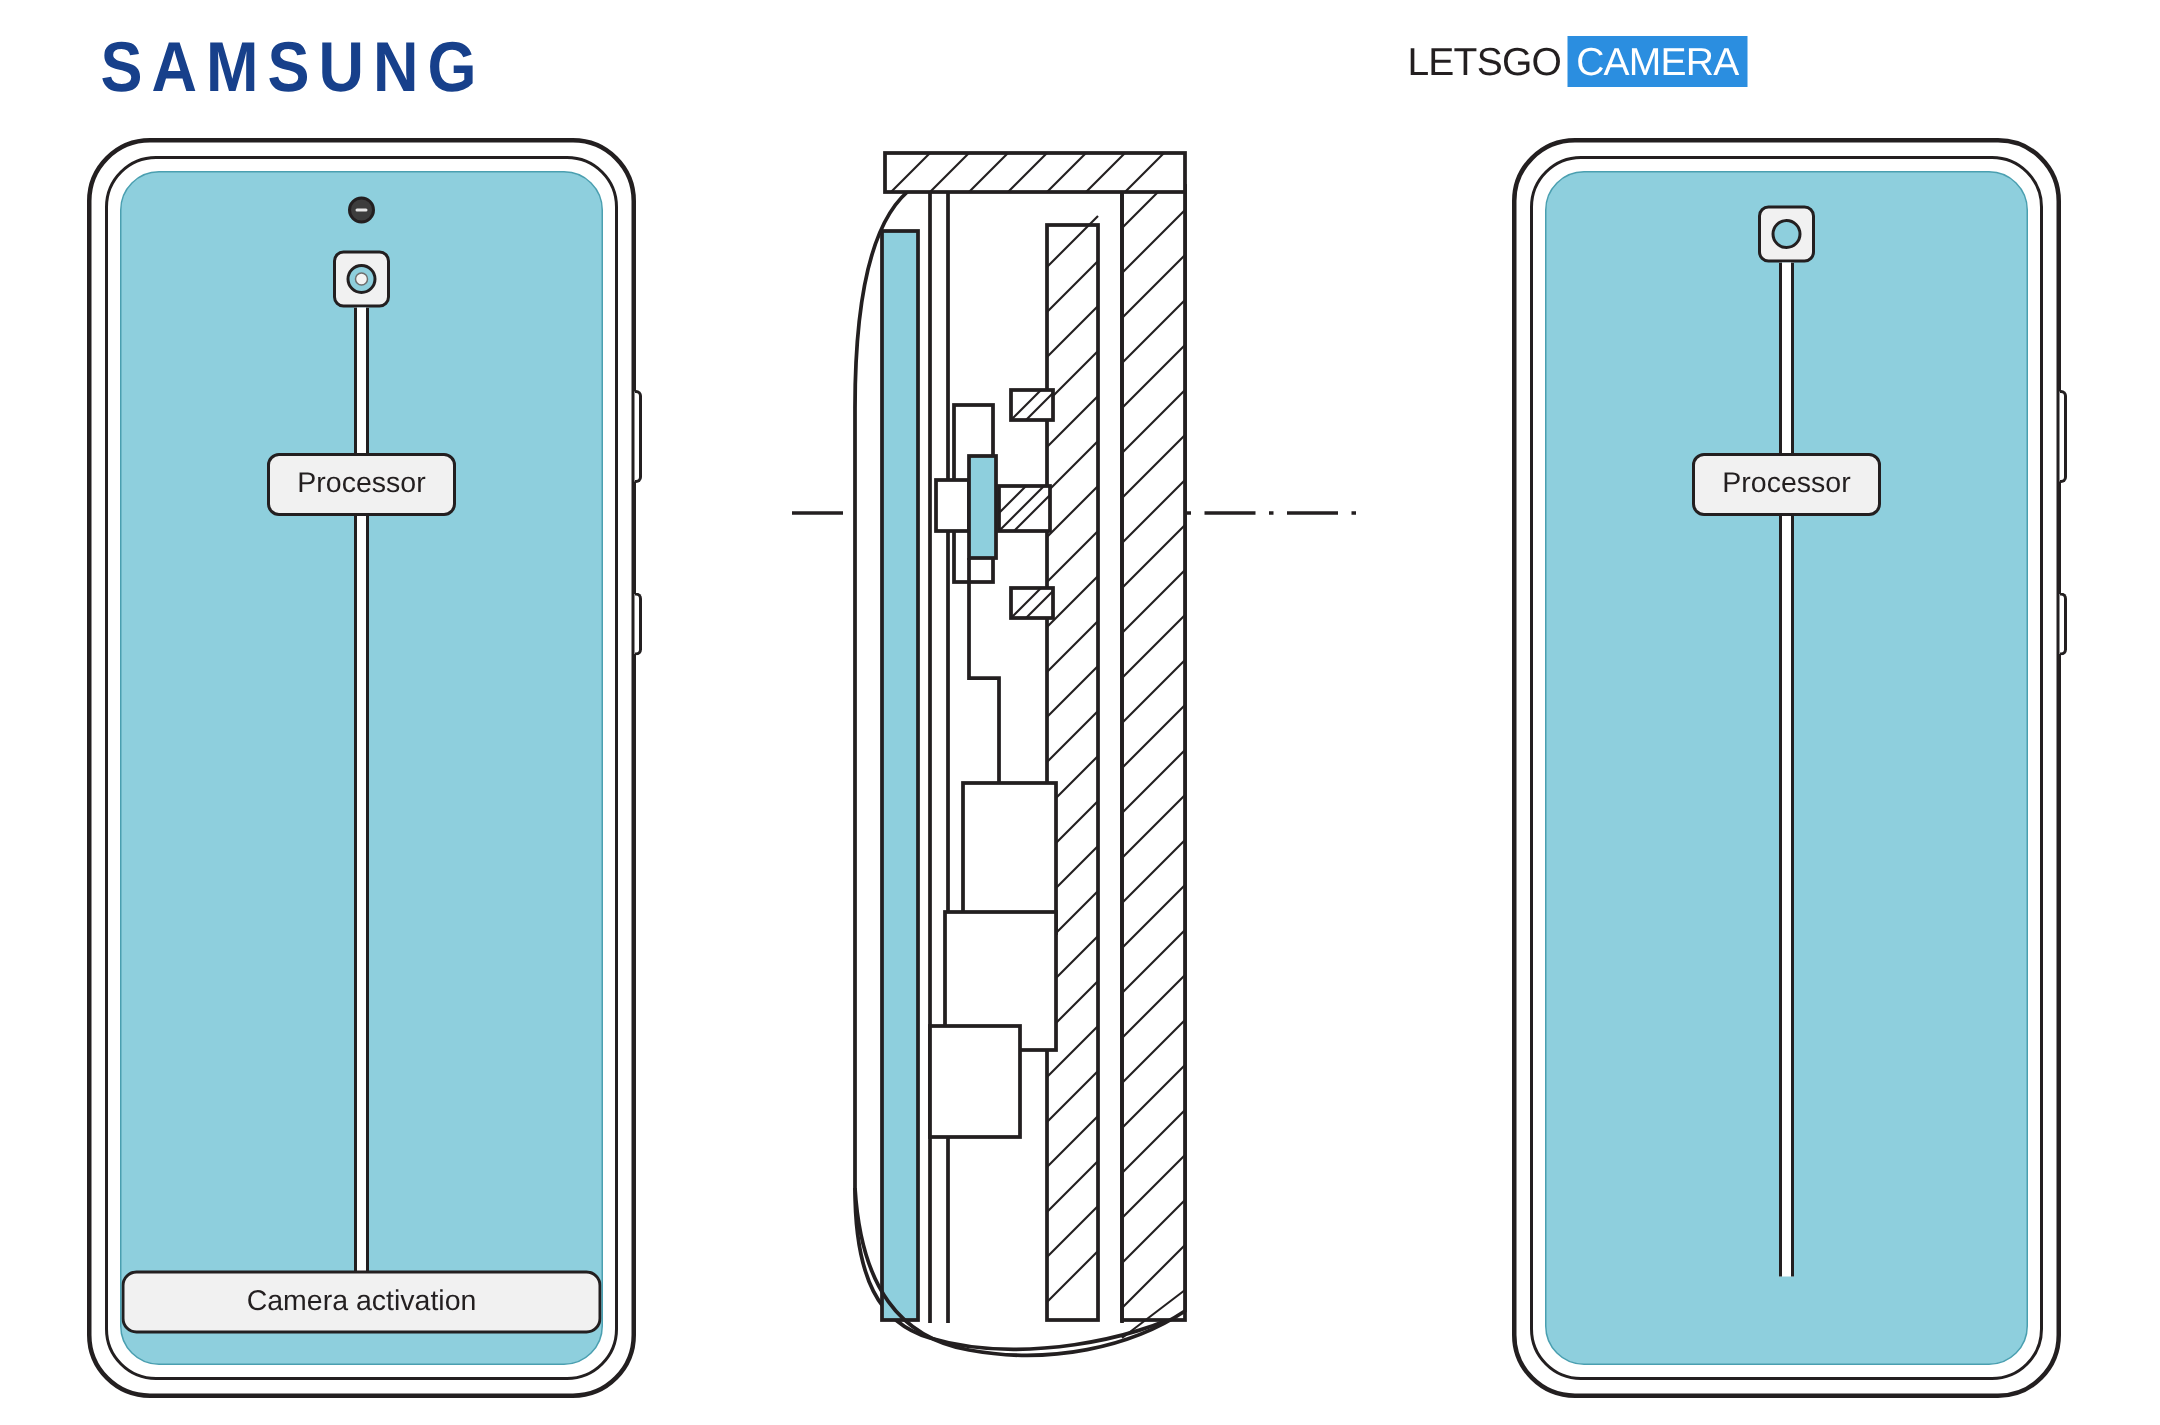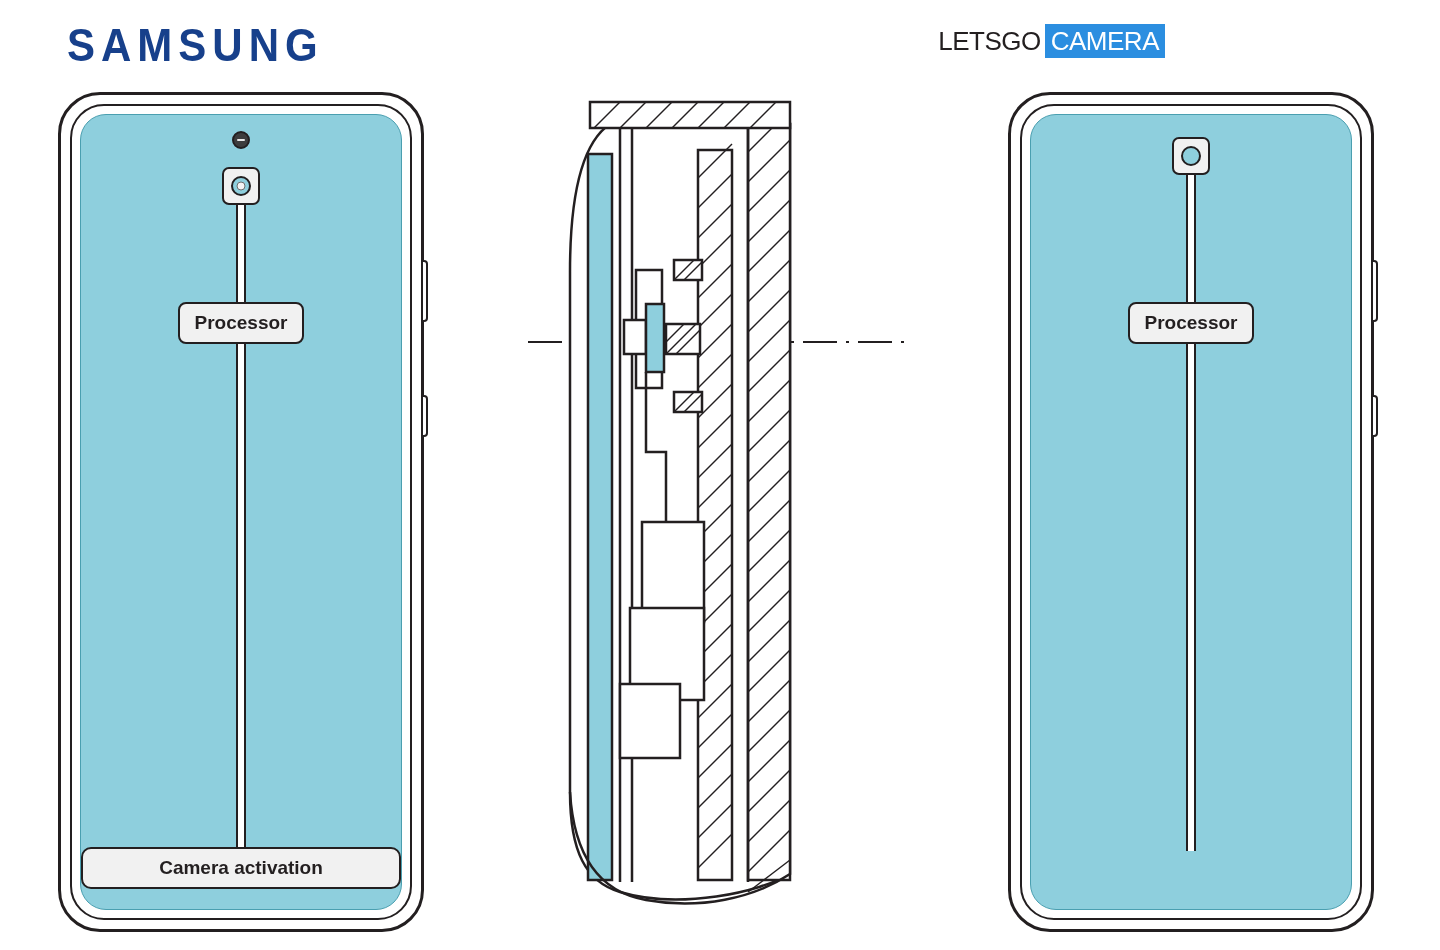--- a/index.html
+++ b/index.html
@@ -188,21 +188,21 @@
 
   
   .label-box {
     position: absolute;
     left: 50%;
     transform: translateX(-50%);
     background: #f1f1f1;
     border: 2px solid #231f20;
     border-radius: 8px;
     font-size: 19px;
-    font-weight: bold;
+    font-weight: normal;
     color: #231f20;
     text-align: center;
     line-height: 38px;
     white-space: nowrap;
     box-sizing: border-box;
   }
   .label-processor {
     top: 187px;
     width: 126px;
     height: 42px;

